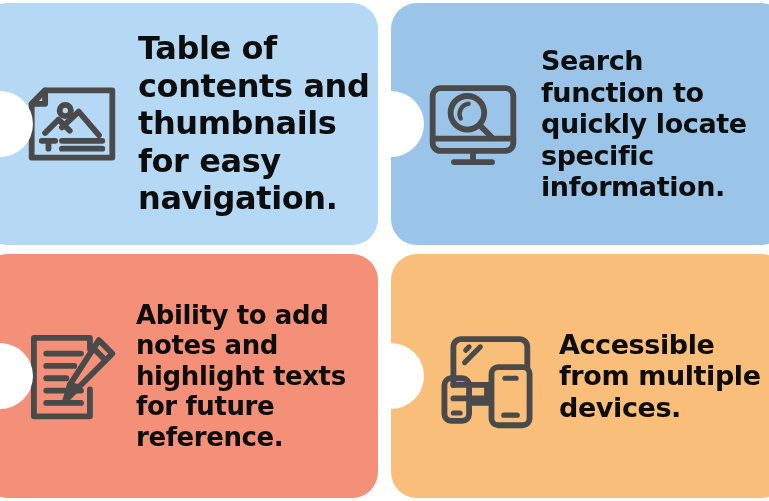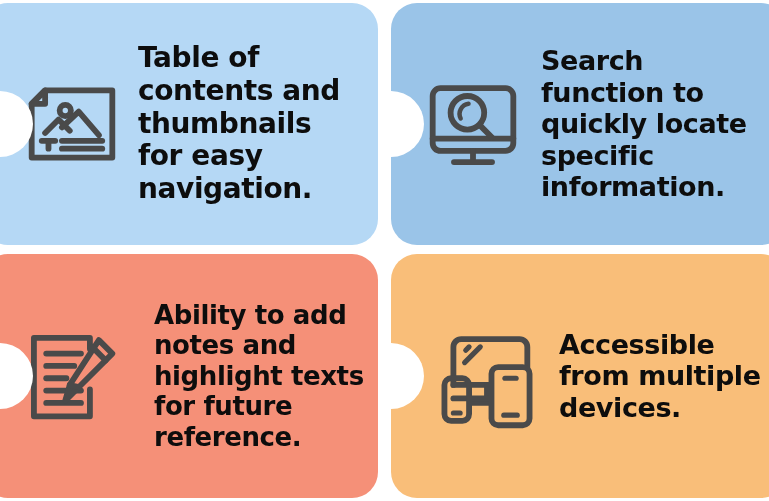--- a/index.html
+++ b/index.html
@@ -87,27 +87,27 @@
     font-size: 27px;
     line-height: 1.17;
     letter-spacing: -0.4px;
     color: #0d0d0d;
     white-space: pre-line;
     padding-right: 8px;
   }
 
   
   .card-1 .icon-wrap { margin-right: 6px; }
-  .card-1 .card-text { font-size: 28px; }
+  .card-1 .card-text { font-size: 32px; }
 
   .card-2 .icon-wrap { margin-right: 8px; }
   .card-2 .card-text { font-size: 27px; }
 
   .card-3 .icon-wrap { margin-right: 4px; }
-  .card-3 .card-text { font-size: 26px; margin-left: 18px; }
+  .card-3 .card-text { font-size: 26px; }
 
   .card-4 .icon-wrap { margin-right: 12px; margin-left: 14px; }
   .card-4 .card-text { font-size: 27px; }
 </style>
 </head>
 <body>
 
 <div id="board">
 
   <div class="card col-left row-top card-1" style="background-color: rgb(181, 216, 245);">

